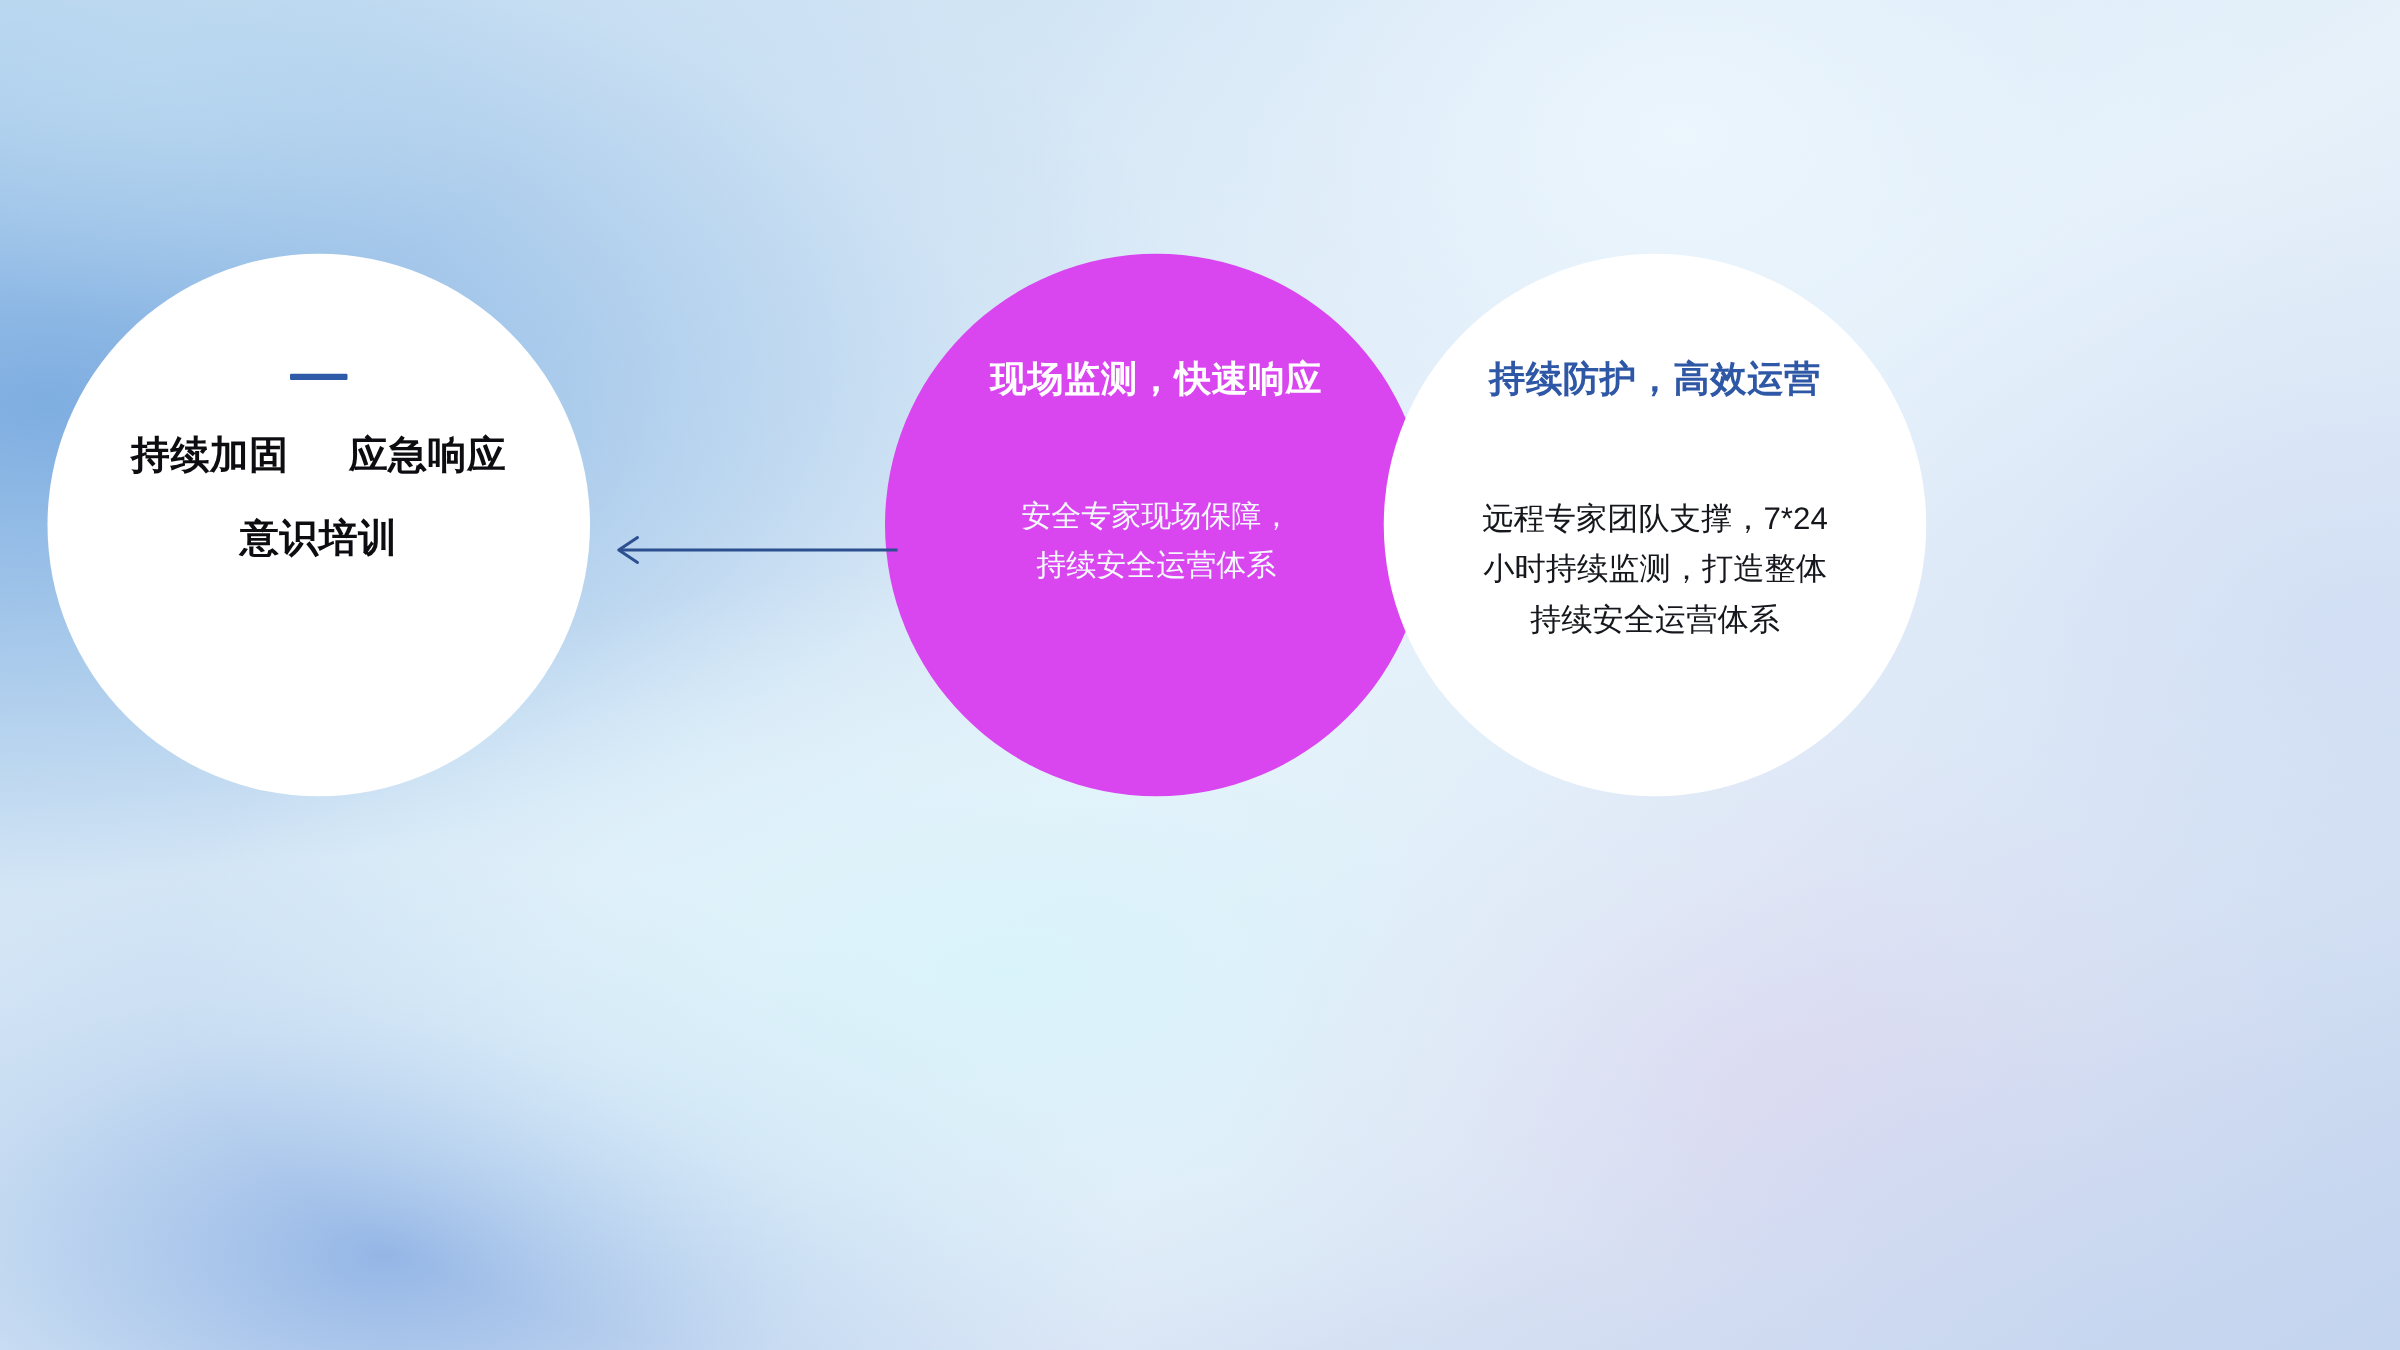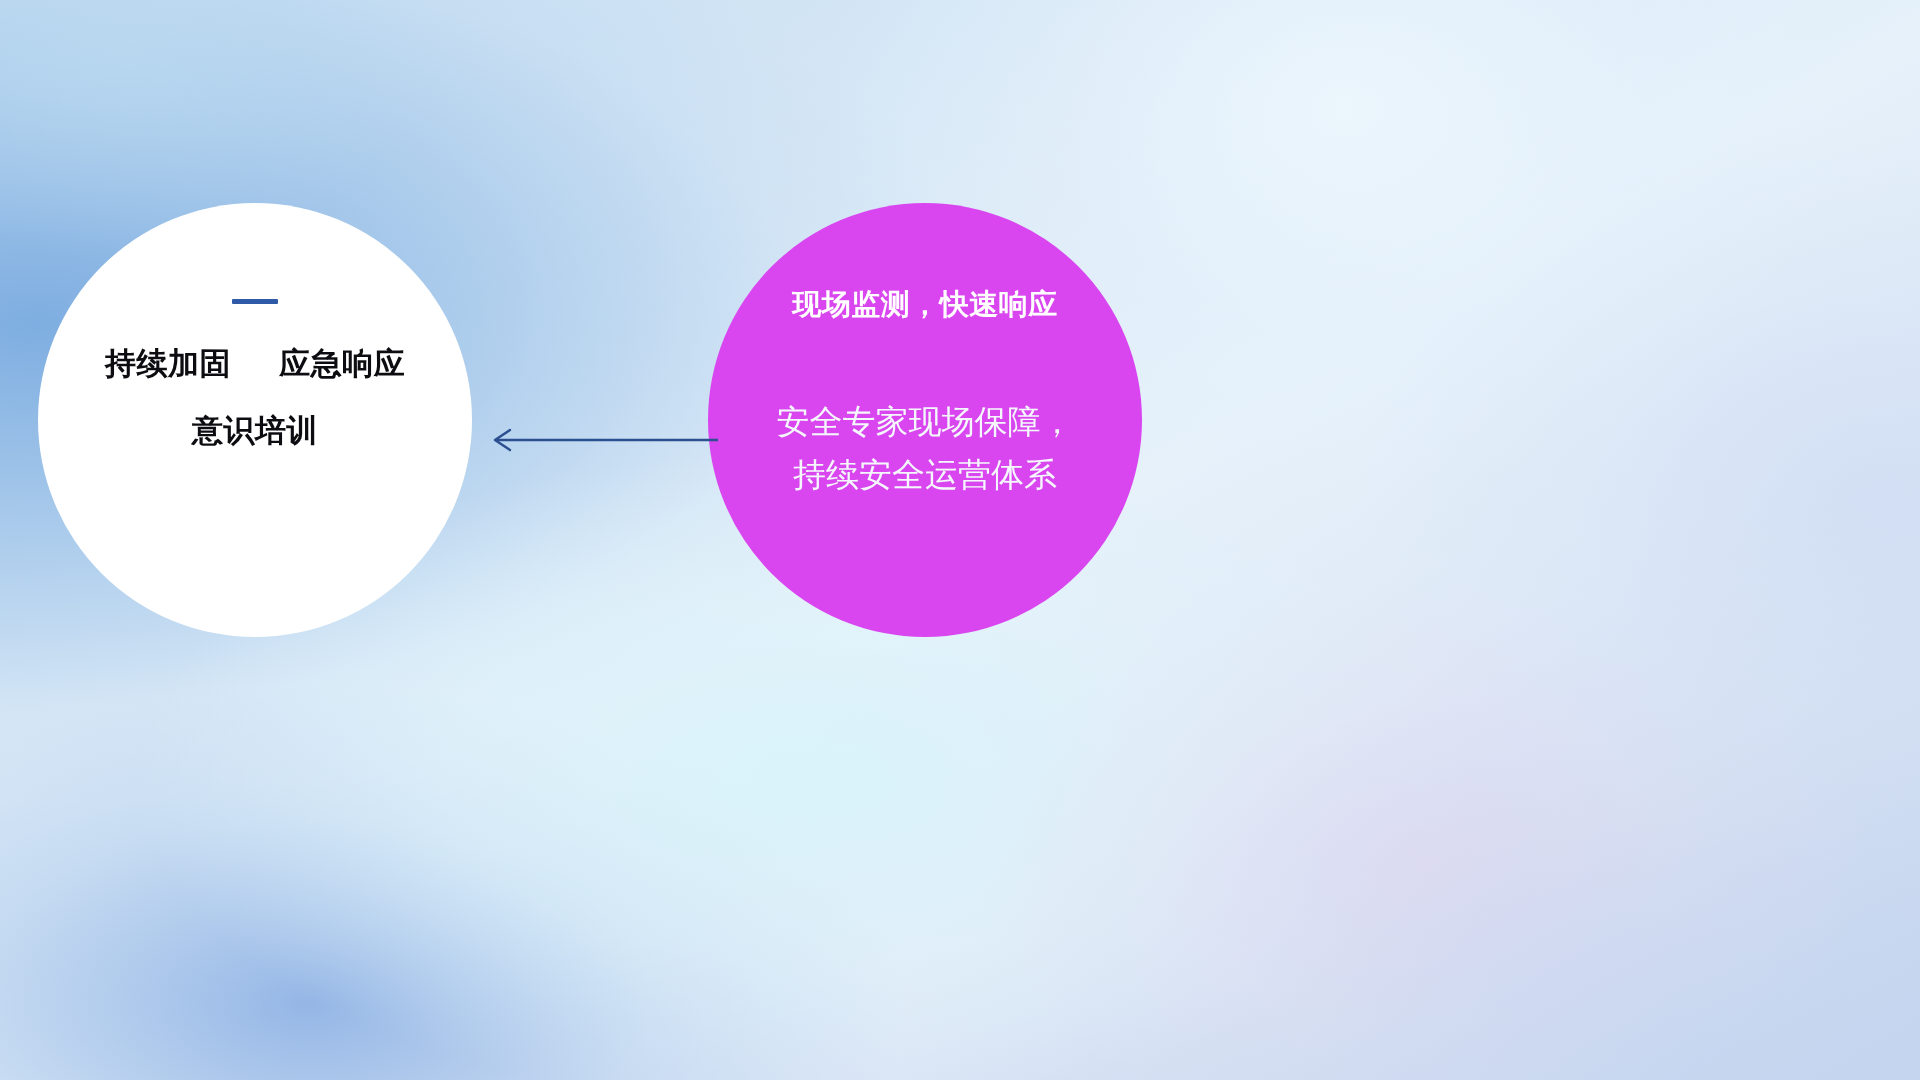--- a/index.html
+++ b/index.html
@@ -154,21 +154,21 @@
   #middle-title {
     font-size: 29px;
     font-weight: 700;
     color: #ffffff;
     letter-spacing: 0.5px;
     white-space: nowrap;
     line-height: 1.1;
   }
   #middle-body {
     margin-top: 74px;
-    font-size: 33px;
+    font-size: 24px;
     font-weight: 400;
     color: #f4f7fc;
     line-height: 1.62;
   }
   #middle-body .bl { white-space: nowrap; }
 
   
   #right-content {
     position: absolute;
     left: 0;
@@ -240,19 +240,29 @@
   <div class="circle" id="circle-middle">
     <div id="middle-content">
       <div id="middle-title">现场监测，快速响应</div>
       <div id="middle-body">
         <div class="bl">安全专家现场保障，</div>
         <div class="bl">持续安全运营体系</div>
       </div>
     </div>
   </div>
 
+  <div class="circle" id="circle-right">
+    <div id="right-content">
+      <div id="right-title">持续防护，高效运营</div>
+      <div id="right-body">
+        <div class="bl">远程专家团队支撑，7*24</div>
+        <div class="bl">小时持续监测，打造整体</div>
+        <div class="bl">持续安全运营体系</div>
+      </div>
+    </div>
+  </div>
 
   <svg id="flow-arrow" viewBox="0 0 240 60">
     <line x1="238" y1="30" x2="16" y2="30" stroke="#2b4f8f" stroke-width="2.4" stroke-linecap="butt"></line>
     <polyline points="30,20 15,30 30,40" fill="none" stroke="#2b4f8f" stroke-width="2.4" stroke-linecap="round" stroke-linejoin="round"></polyline>
   </svg>
 
 </div>
 
 </body></html>

